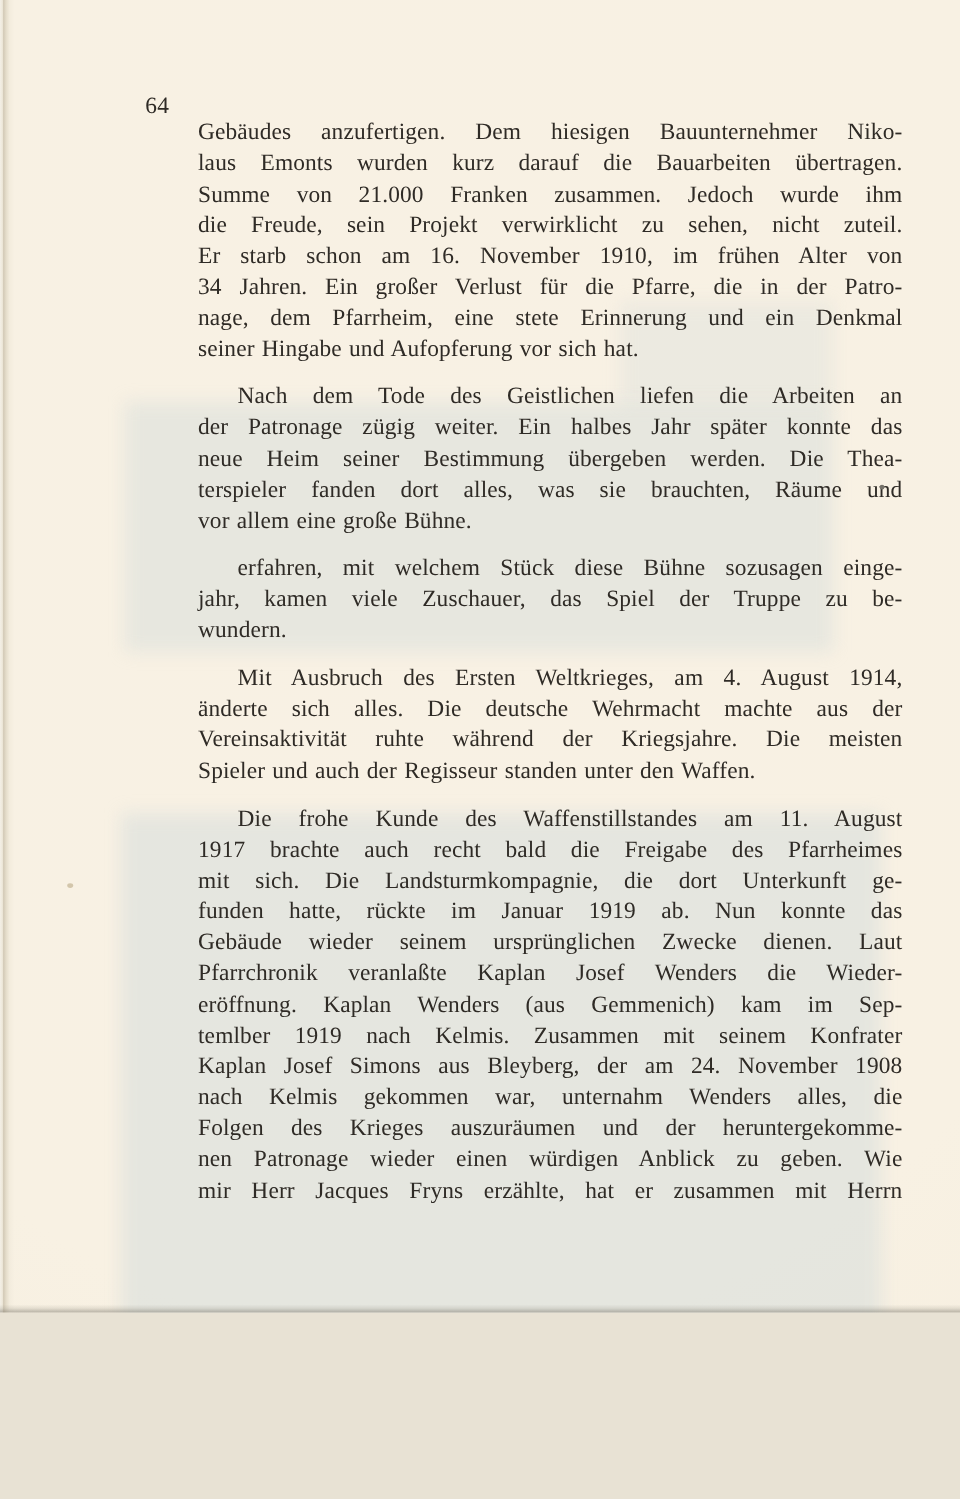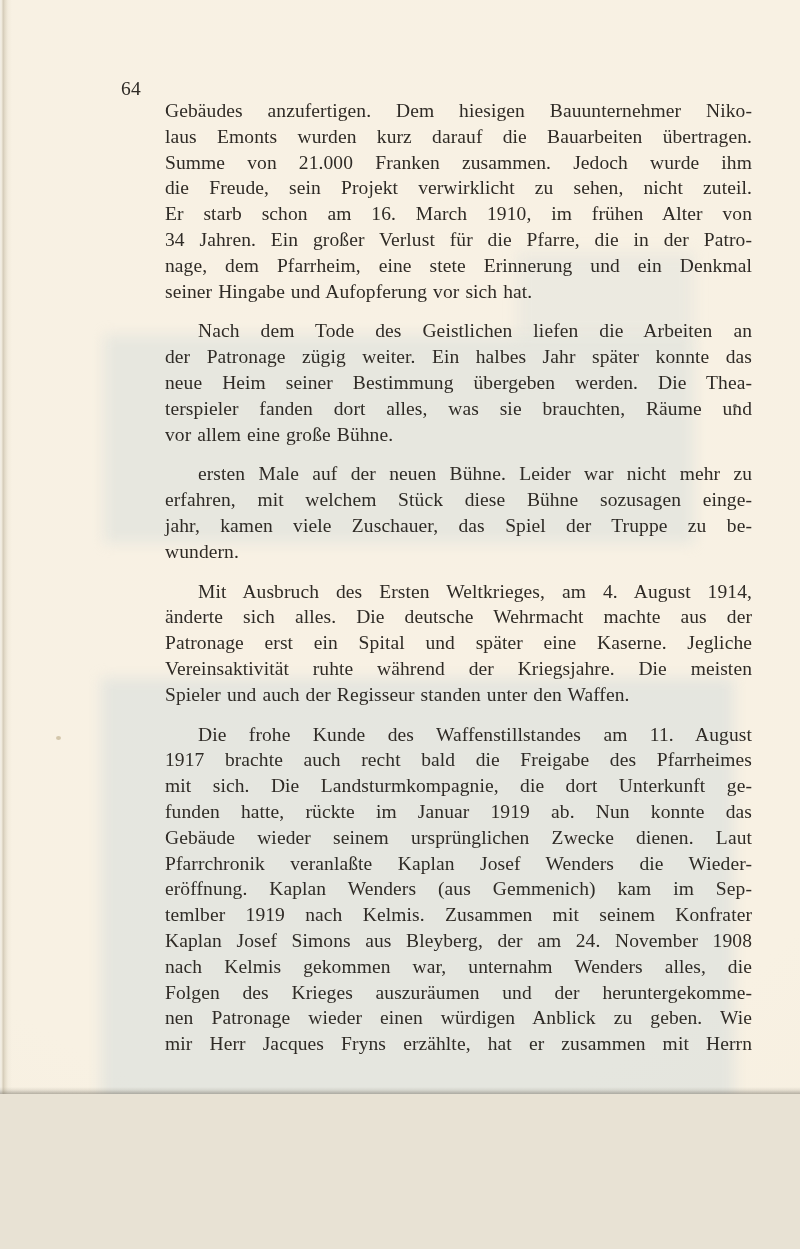--- a/index.html
+++ b/index.html
@@ -88,45 +88,43 @@
 
   <div class="page-number">64</div>
 
   <div class="textblock">
 
     <div class="para">
       <div class="line">Gebäudes anzufertigen. Dem hiesigen Bauunternehmer Niko-</div>
       <div class="line">laus Emonts wurden kurz darauf die Bauarbeiten übertragen.</div>
       <div class="line">Summe von 21.000 Franken zusammen. Jedoch wurde ihm</div>
       <div class="line">die Freude, sein Projekt verwirklicht zu sehen, nicht zuteil.</div>
-      <div class="line">Er starb schon am 16. March 1910, im frühen Alter von</div>
+      <div class="line">Er starb schon am 16. November 1910, im frühen Alter von</div>
       <div class="line">34 Jahren. Ein großer Verlust für die Pfarre, die in der Patro-</div>
       <div class="line">nage, dem Pfarrheim, eine stete Erinnerung und ein Denkmal</div>
       <div class="line endline">seiner Hingabe und Aufopferung vor sich hat.</div>
     </div>
 
     <div class="para indent">
       <div class="line">Nach dem Tode des Geistlichen liefen die Arbeiten an</div>
       <div class="line">der Patronage zügig weiter. Ein halbes Jahr später konnte das</div>
       <div class="line">neue Heim seiner Bestimmung übergeben werden. Die Thea-</div>
       <div class="line">terspieler fanden dort alles, was sie brauchten, Räume und</div>
       <div class="line endline">vor allem eine große Bühne.</div>
     </div>
 
     <div class="para indent">
-      <div class="line">ersten Male auf der neuen Bühne. Leider war nicht mehr zu</div>
       <div class="line">erfahren, mit welchem Stück diese Bühne sozusagen einge-</div>
       <div class="line">jahr, kamen viele Zuschauer, das Spiel der Truppe zu be-</div>
       <div class="line endline">wundern.</div>
     </div>
 
     <div class="para indent">
       <div class="line">Mit Ausbruch des Ersten Weltkrieges, am 4. August 1914,</div>
       <div class="line">änderte sich alles. Die deutsche Wehrmacht machte aus der</div>
-      <div class="line">Patronage erst ein Spital und später eine Kaserne. Jegliche</div>
       <div class="line">Vereinsaktivität ruhte während der Kriegsjahre. Die meisten</div>
       <div class="line endline">Spieler und auch der Regisseur standen unter den Waffen.</div>
     </div>
 
     <div class="para indent">
       <div class="line">Die frohe Kunde des Waffenstillstandes am 11. August</div>
       <div class="line">1917 brachte auch recht bald die Freigabe des Pfarrheimes</div>
       <div class="line">mit sich. Die Landsturmkompagnie, die dort Unterkunft ge-</div>
       <div class="line">funden hatte, rückte im Januar 1919 ab. Nun konnte das</div>
       <div class="line">Gebäude wieder seinem ursprünglichen Zwecke dienen. Laut</div>

